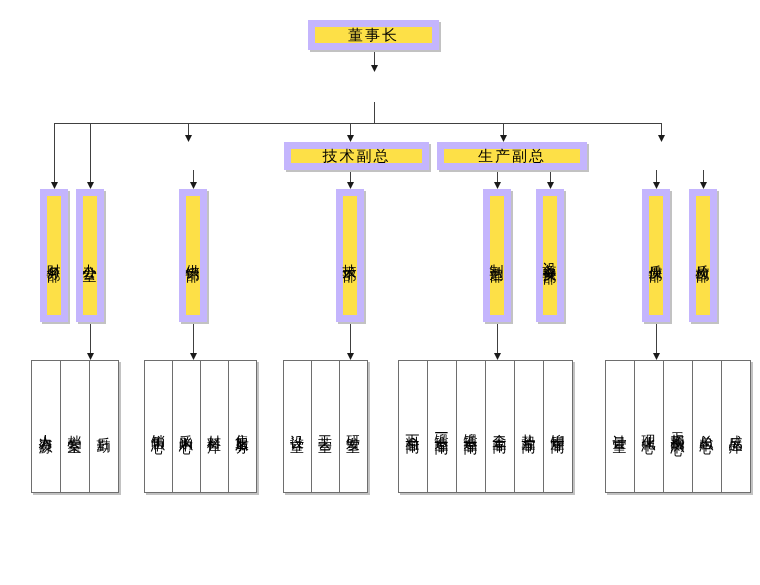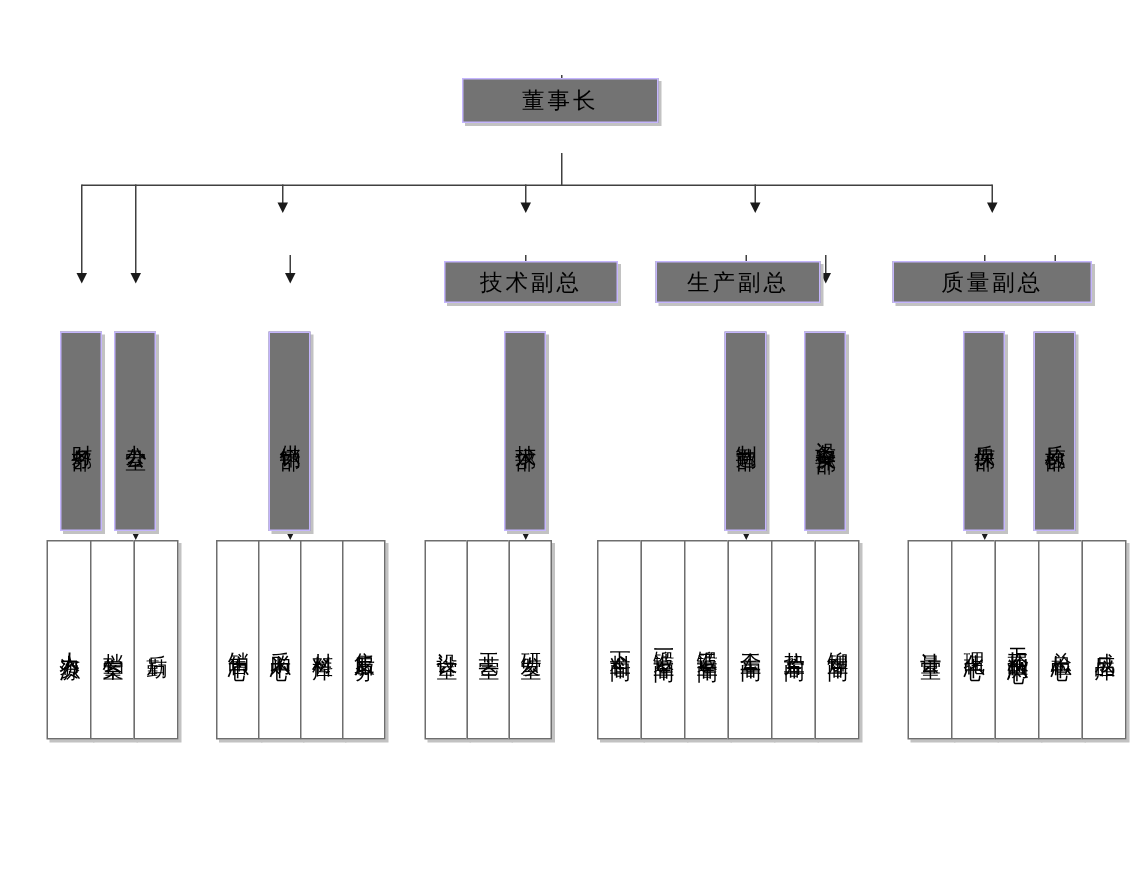--- a/index.html
+++ b/index.html
@@ -2,24 +2,23 @@
 <html><head>
 <meta charset="utf-8">
 <style>
   html,body{margin:0;padding:0;background:#ffffff;}
   .stage{
     position:relative;width:760px;height:585px;background:#ffffff;
     font-family:"DejaVu Sans",sans-serif;color:#000;overflow:hidden;
   }
   .box{
     position:absolute;box-sizing:border-box;
-    border:1px solid #c4b5fd;background:#737373;
+    border:7px solid #c4b5fd;background:#fde047;
     display:flex;align-items:center;justify-content:center;
     box-shadow:2px 2px 0 #c2c2c2;
-    margin-top:32px;
   }
   .h{font-size:15px;letter-spacing:2px;}
   .v{
     writing-mode:vertical-rl;text-orientation:upright;
     font-size:14px;letter-spacing:2px;
   }
   .group{position:absolute;top:360px;display:flex;}
   .unit{
     position:relative;box-sizing:border-box;height:133px;
     border:1px solid #6e6e6e;background:#ffffff;
@@ -84,23 +83,22 @@
       <polygon points="87,353 94,353 90.5,360"></polygon>
       <polygon points="190,353 197,353 193.5,360"></polygon>
       <polygon points="347,353 354,353 350.5,360"></polygon>
       <polygon points="494,353 501,353 497.5,360"></polygon>
       <polygon points="653,353 660,353 656.5,360"></polygon>
     </g>
   </svg>
 
   <div class="box h" style="left:308px;top:20px;width:131px;height:30px">董事长</div>
 
-  <div class="box h" style="left:296px;top:142px;width:116px;height:28px">技术副总</div>
-  <div class="box h" style="left:437px;top:142px;width:110px;height:28px">生产副总</div>
-  <div class="box h" style="left:595px;top:142px;width:133px;height:28px">质量副总</div>
+  <div class="box h" style="left:284px;top:142px;width:145px;height:28px">技术副总</div>
+  <div class="box h" style="left:437px;top:142px;width:150px;height:28px">生产副总</div>
 
   <div class="box v" style="left:40px;top:189px;width:28px;height:133px">财务部</div>
   <div class="box v" style="left:76px;top:189px;width:28px;height:133px">办公室</div>
   <div class="box v" style="left:179px;top:189px;width:28px;height:133px">供销部</div>
   <div class="box v" style="left:336px;top:189px;width:28px;height:133px">技术部</div>
   <div class="box v" style="left:483px;top:189px;width:28px;height:133px">制造部</div>
   <div class="box v" style="left:536px;top:189px;width:28px;height:133px">设备安保部</div>
   <div class="box v" style="left:642px;top:189px;width:28px;height:133px">质保部</div>
   <div class="box v" style="left:689px;top:189px;width:28px;height:133px">质检部</div>
 

